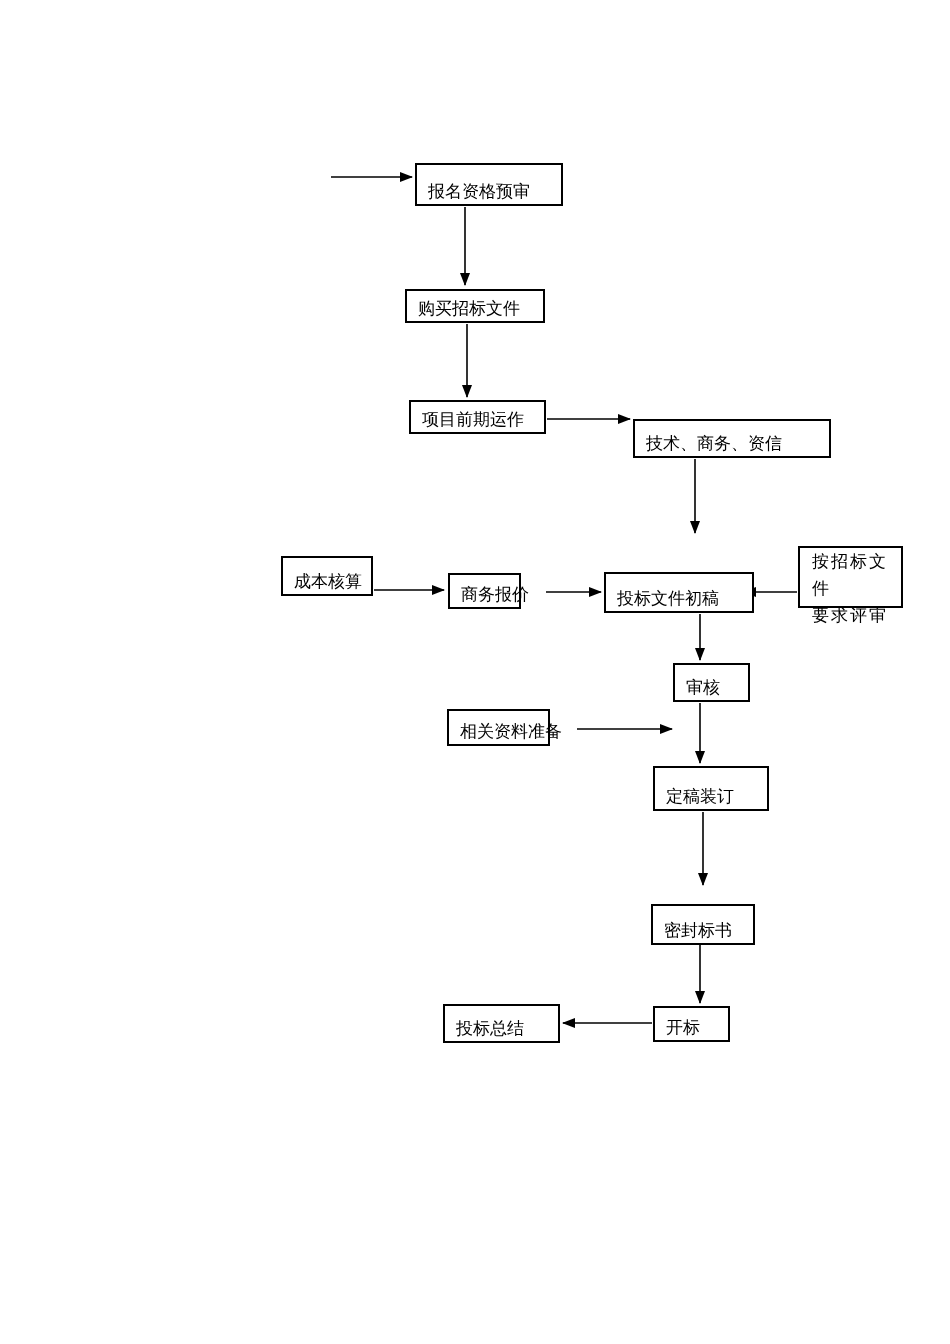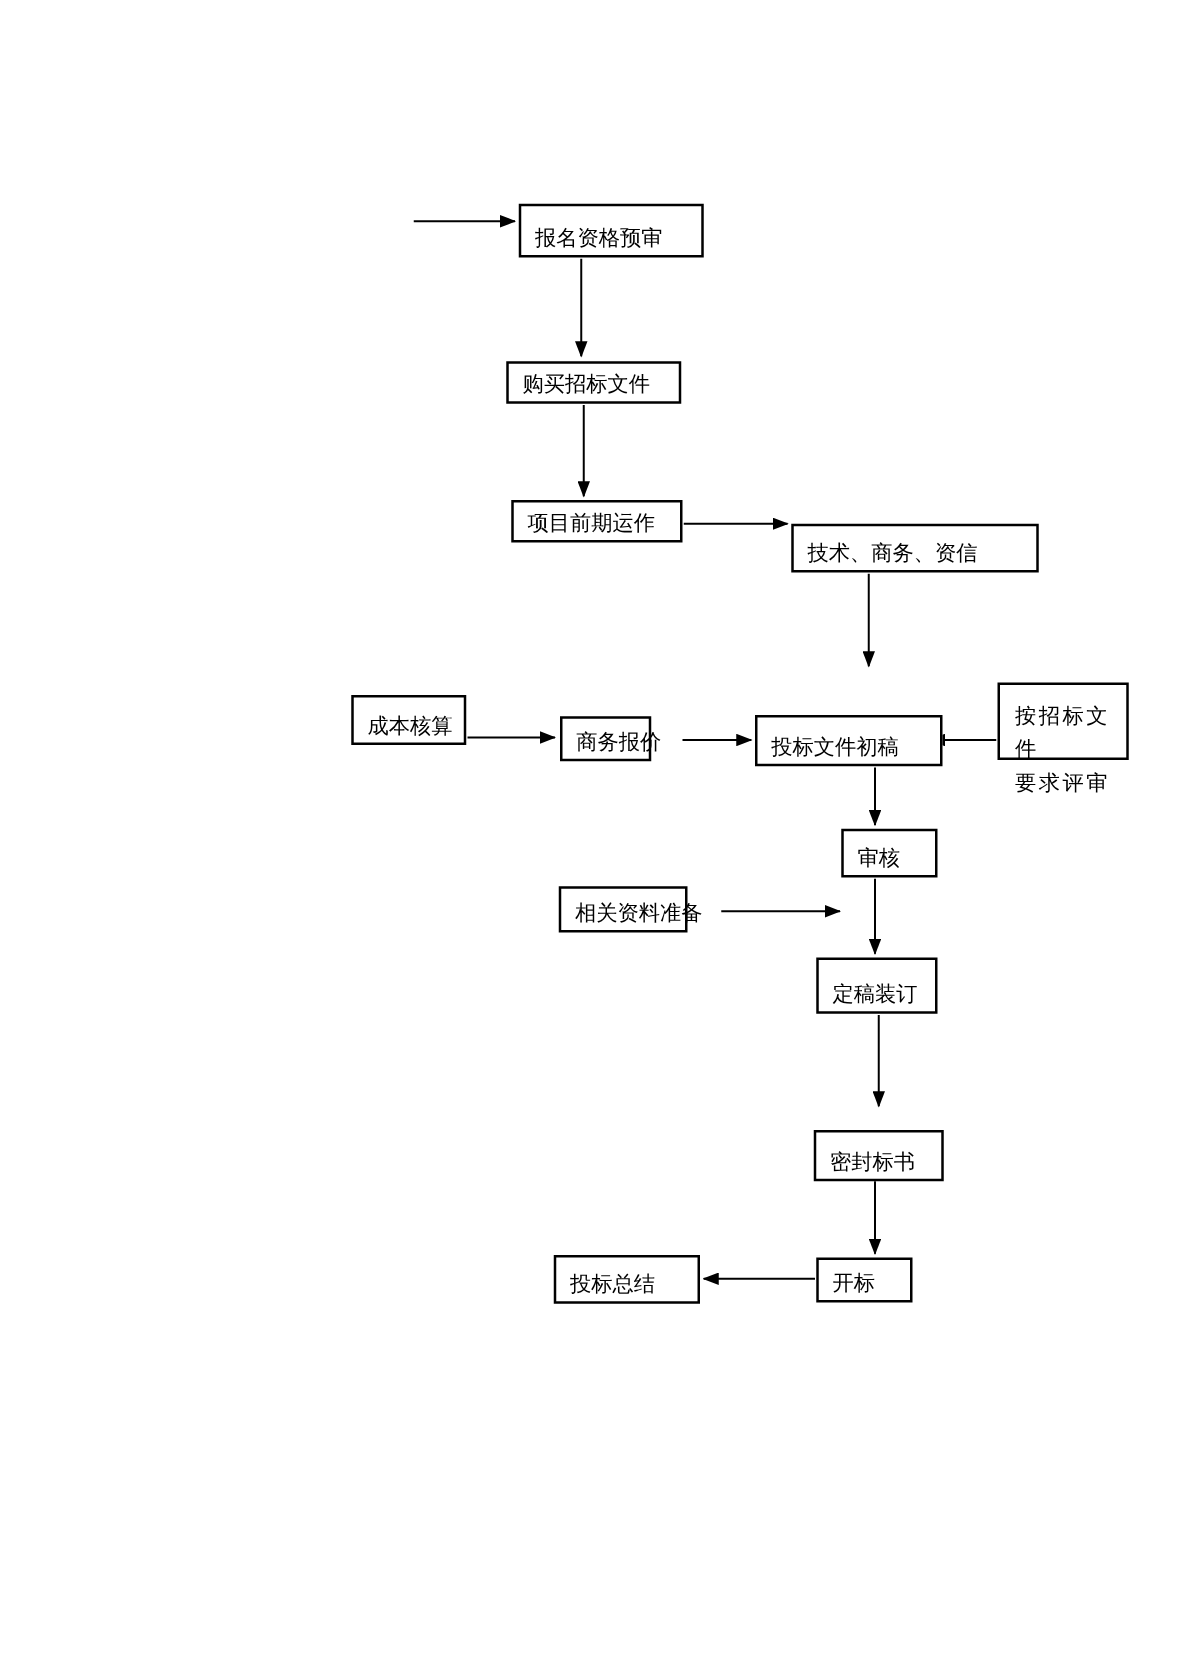--- a/index.html
+++ b/index.html
@@ -30,21 +30,20 @@
     display: flex;
     align-items: flex-end;
     padding: 0 2px 3px 11px;
     font-size: 17px;
     line-height: 20px;
     white-space: nowrap;
     overflow: visible;
   }
   .node.two-line {
     align-items: flex-start;
-    padding-top: 12px;
     padding-left: 12px;
     line-height: 27px;
     letter-spacing: 2px;
     white-space: pre-line;
   }
   #connectors {
     position: absolute;
     left: 0;
     top: 0;
     pointer-events: none;
@@ -96,21 +95,21 @@
 
   <div class="node" style="left:604px; top:572px; width:150px; height:41px">投标文件初稿</div>
 
   <div class="node two-line" style="left:798px; top:546px; width:105px; height:62px">按招标文件
 要求评审</div>
 
   <div class="node" style="left:673px; top:663px; width:77px; height:39px">审核</div>
 
   <div class="node" style="left:447px; top:709px; width:103px; height:37px">相关资料准备</div>
 
-  <div class="node" style="left:653px; top:766px; width:97px; height:45px">定稿装订</div>
+  <div class="node" style="left:653px; top:766px; width:116px; height:45px">定稿装订</div>
 
   <div class="node" style="left:651px; top:904px; width:104px; height:41px">密封标书</div>
 
   <div class="node" style="left:653px; top:1006px; width:77px; height:36px">开标</div>
 
   <div class="node" style="left:443px; top:1004px; width:117px; height:39px">投标总结</div>
 
 </div>
 
 </body></html>

